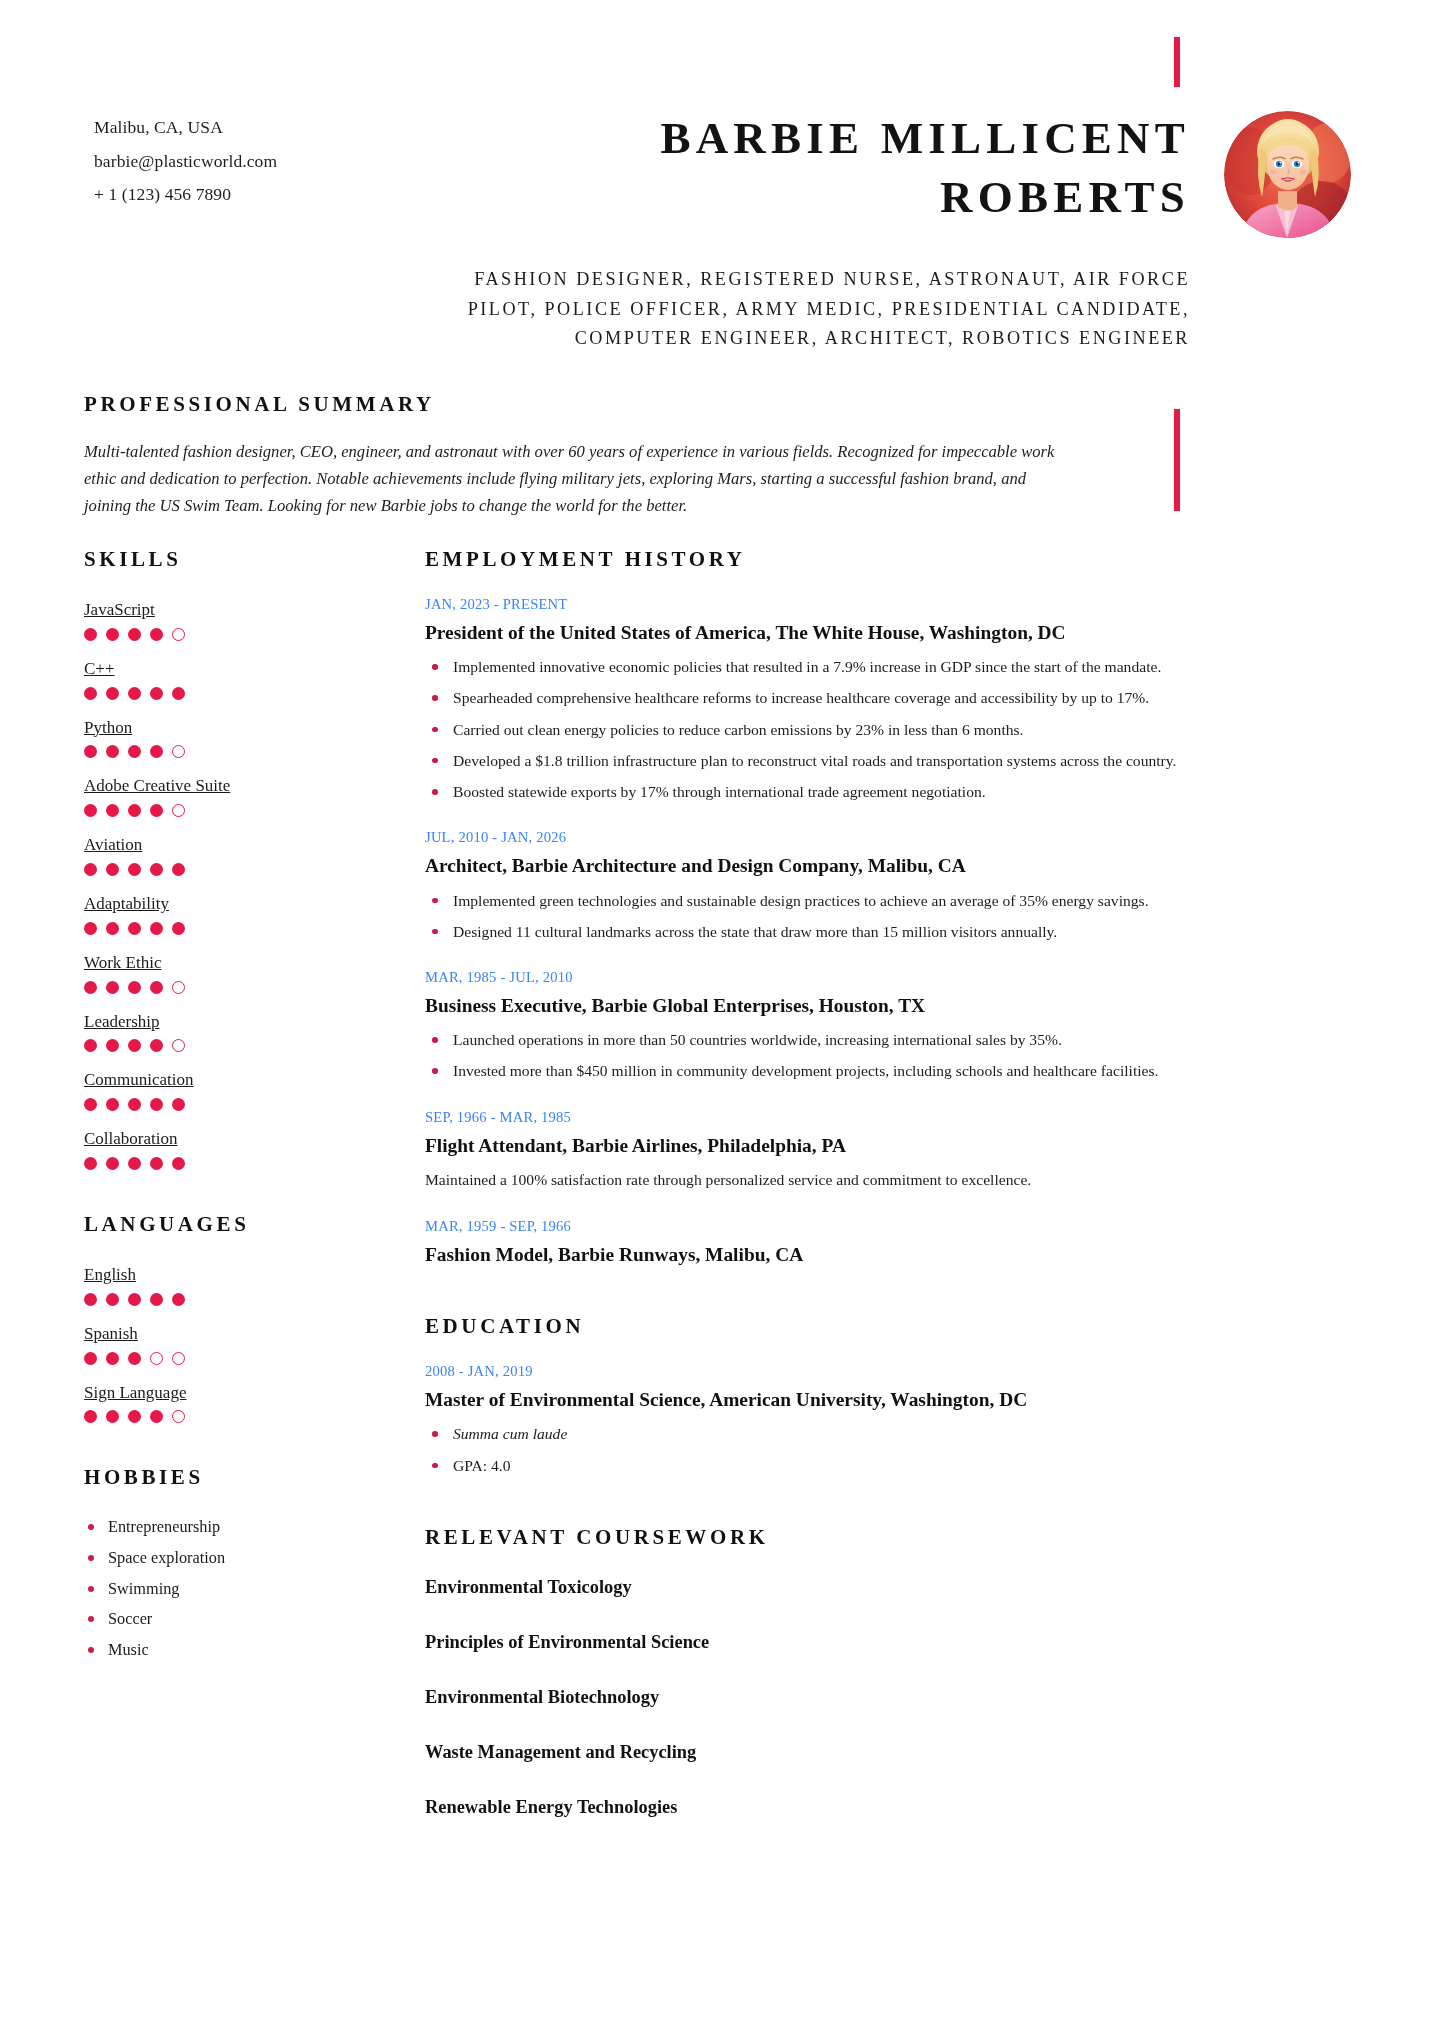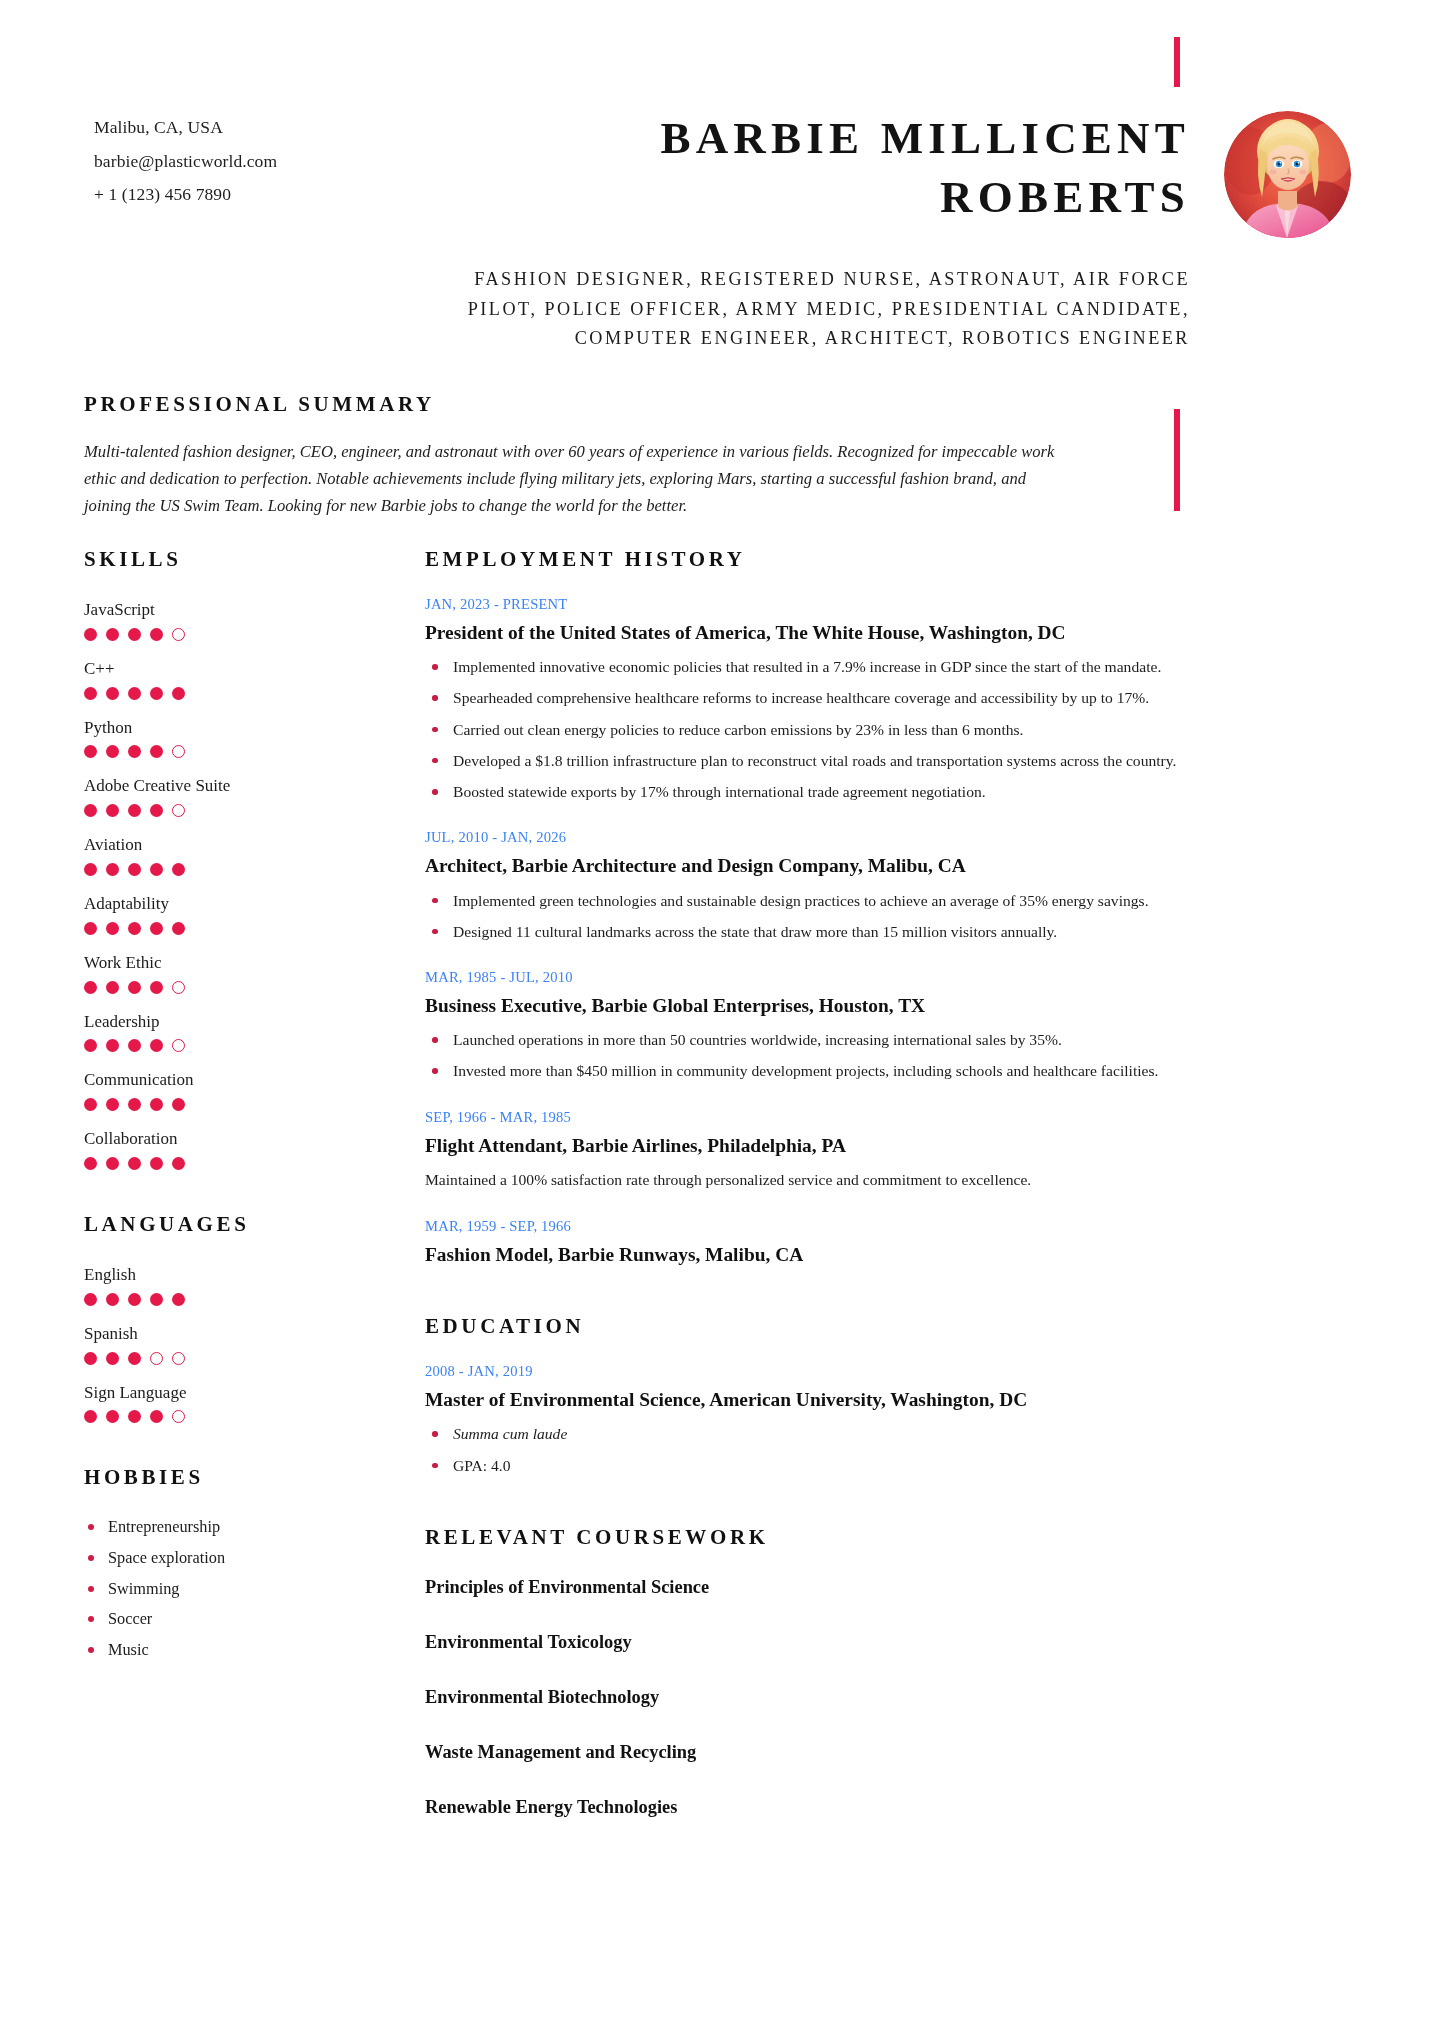--- a/index.html
+++ b/index.html
@@ -96,21 +96,21 @@
     line-height: 1.62;
     color: #1d1d1d;
     width: 975px;
   }
 
   
   .left-col { position: absolute; left: 84px; top: 510px; width: 255px; }
   .right-col { position: absolute; left: 425px; top: 510px; width: 875px; }
 
   
-  .skill-group { margin-top: 26px; }
+  .skill-group { margin-top: 26px; text-decoration: underline; }
   .skill-row { margin-bottom: 16px; }
   .skill-name {
     font-size: 17px;
     line-height: 1.4;
     color: #1c1c1c;
     margin-bottom: 6px;
   }
   .dots { display: flex; gap: 9px; align-items: center; }
   .dot {
     width: 13px; height: 13px;
@@ -499,22 +499,22 @@
               <li class="bullet italic">Summa cum laude</li>
               <li class="bullet">GPA: 4.0</li>
             </ul>
           </div>
         </div>
     </div>
 
     <div class="course-sec">
       <div class="sec-head">RELEVANT COURSEWORK</div>
       <div class="course-list" id="coursework-list">
+          <div class="course-item">Environmental Toxicology</div>
           <div class="course-item">Principles of Environmental Science</div>
-          <div class="course-item">Environmental Toxicology</div>
           <div class="course-item">Environmental Biotechnology</div>
           <div class="course-item">Waste Management and Recycling</div>
           <div class="course-item">Renewable Energy Technologies</div>
         </div>
     </div>
 
   </div>
 
 </div>
 

